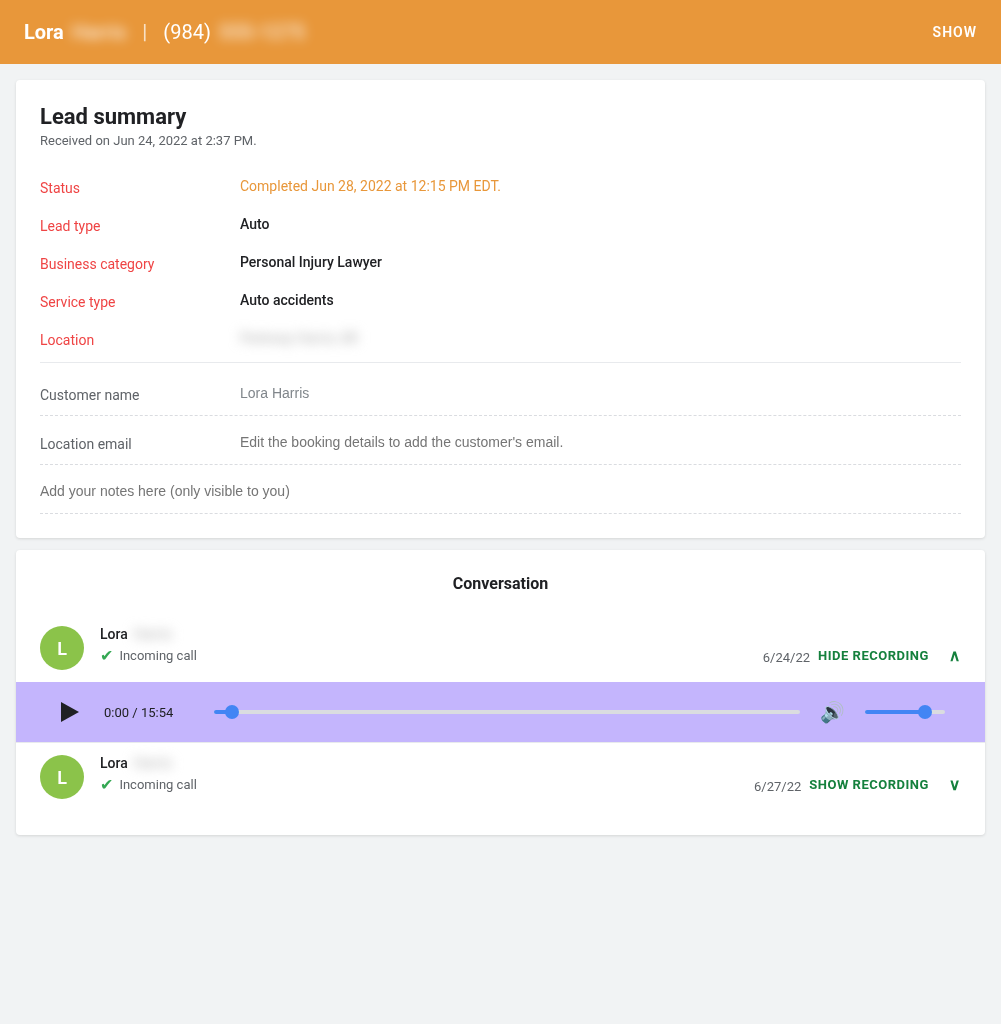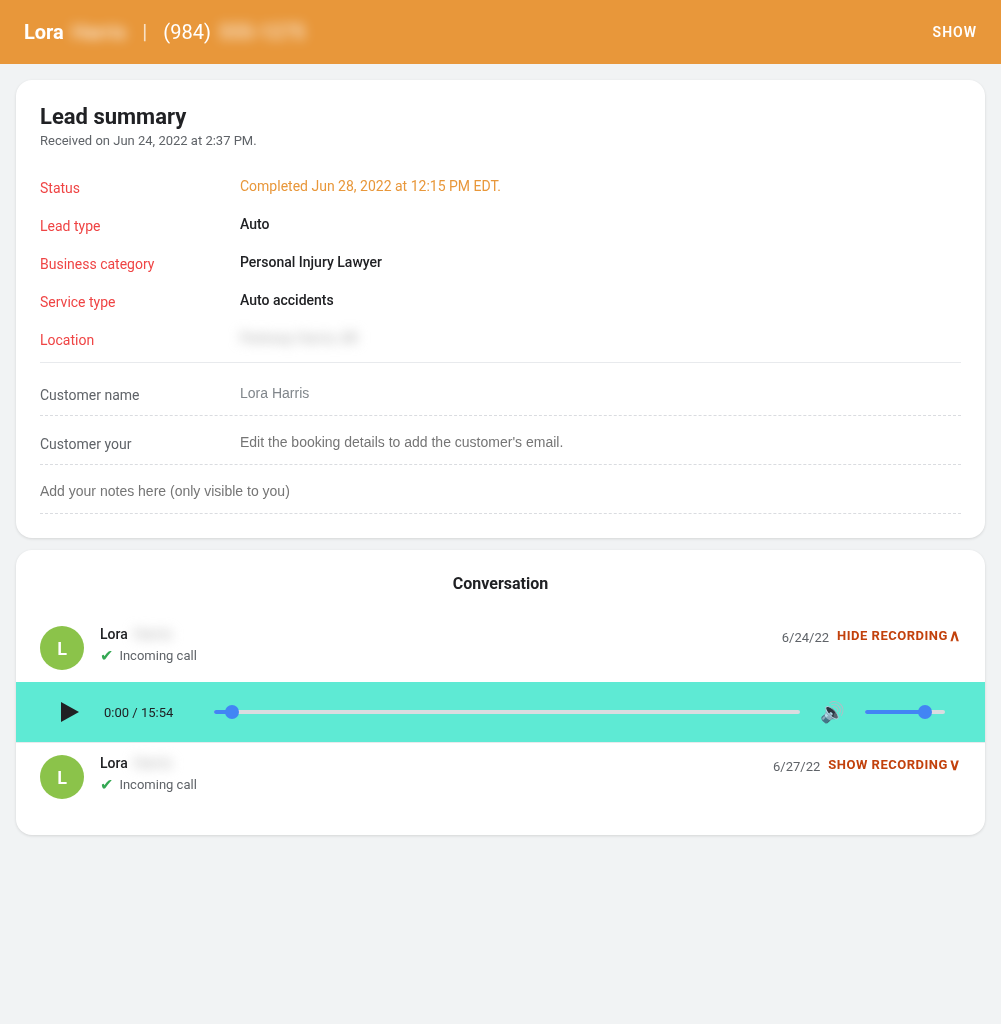--- a/index.html
+++ b/index.html
@@ -54,21 +54,21 @@
     .content {
       padding: 16px;
       display: flex;
       flex-direction: column;
       gap: 12px;
     }
 
     
     .card {
       background: white;
-      border-radius: 16px;
+      border-radius: 4px;
       box-shadow: 0 1px 3px rgba(0,0,0,0.12);
       padding: 24px;
     }
 
     
     .lead-title {
       font-size: 22px;
       font-weight: 700;
       color: #202124;
       margin-bottom: 4px;
@@ -194,26 +194,27 @@
       align-items: flex-end;
       gap: 8px;
     }
     .conv-date {
       font-size: 13px;
       color: #5f6368;
     }
     .conv-action {
       font-size: 13px;
       font-weight: 700;
-      color: #c2410c;
-      display: flex;
-      align-items: center;
-      gap: 1px;
+      color: #15803d;
+      display: flex;
+      align-items: center;
+      gap: 20px;
       cursor: pointer;
       letter-spacing: 0.5px;
+      margin-top: 20px;
     }
     .conv-divider {
       border: none;
       border-top: 1px solid #e8eaed;
       margin: 0;
     }
     .play-btn {
       width: 28px;
       height: 28px;
       display: flex;
@@ -297,21 +298,21 @@
     .chevron-down::after {
       content: '∨';
       font-size: 16px;
       font-weight: 700;
     }
     .conv-item-wrap {
       padding: 0 24px;
     }
     .audio-outer {
       padding: 16px 40px;
-      background: #5eead4;
+      background: #c4b5fd;
       display: flex;
       align-items: center;
       gap: 20px;
     }
   </style>
 </head>
 <body>
 
 <div class="header">
   <div class="header-left">
@@ -359,21 +360,21 @@
         </div>
       </div>
     </div>
 
     <div class="lead-input-row">
       <div class="lead-input-label">Customer name</div>
       <input class="lead-input-field" type="text" value="Lora Harris" readonly="" style="">
     </div>
 
     <div class="lead-input-row">
-      <div class="lead-input-label">Customer your</div>
+      <div class="lead-input-label">Location email</div>
       <input class="lead-input-field" type="text" placeholder="Edit the booking details to add the customer's email." style="">
     </div>
 
     <div class="lead-input-row">
       <input class="lead-input-field" type="text" placeholder="Add your notes here (only visible to you)" style="">
     </div>
   </div>
 
   <div class="card" style="padding: 24px 0;">
     <div style="padding: 0 24px;">

